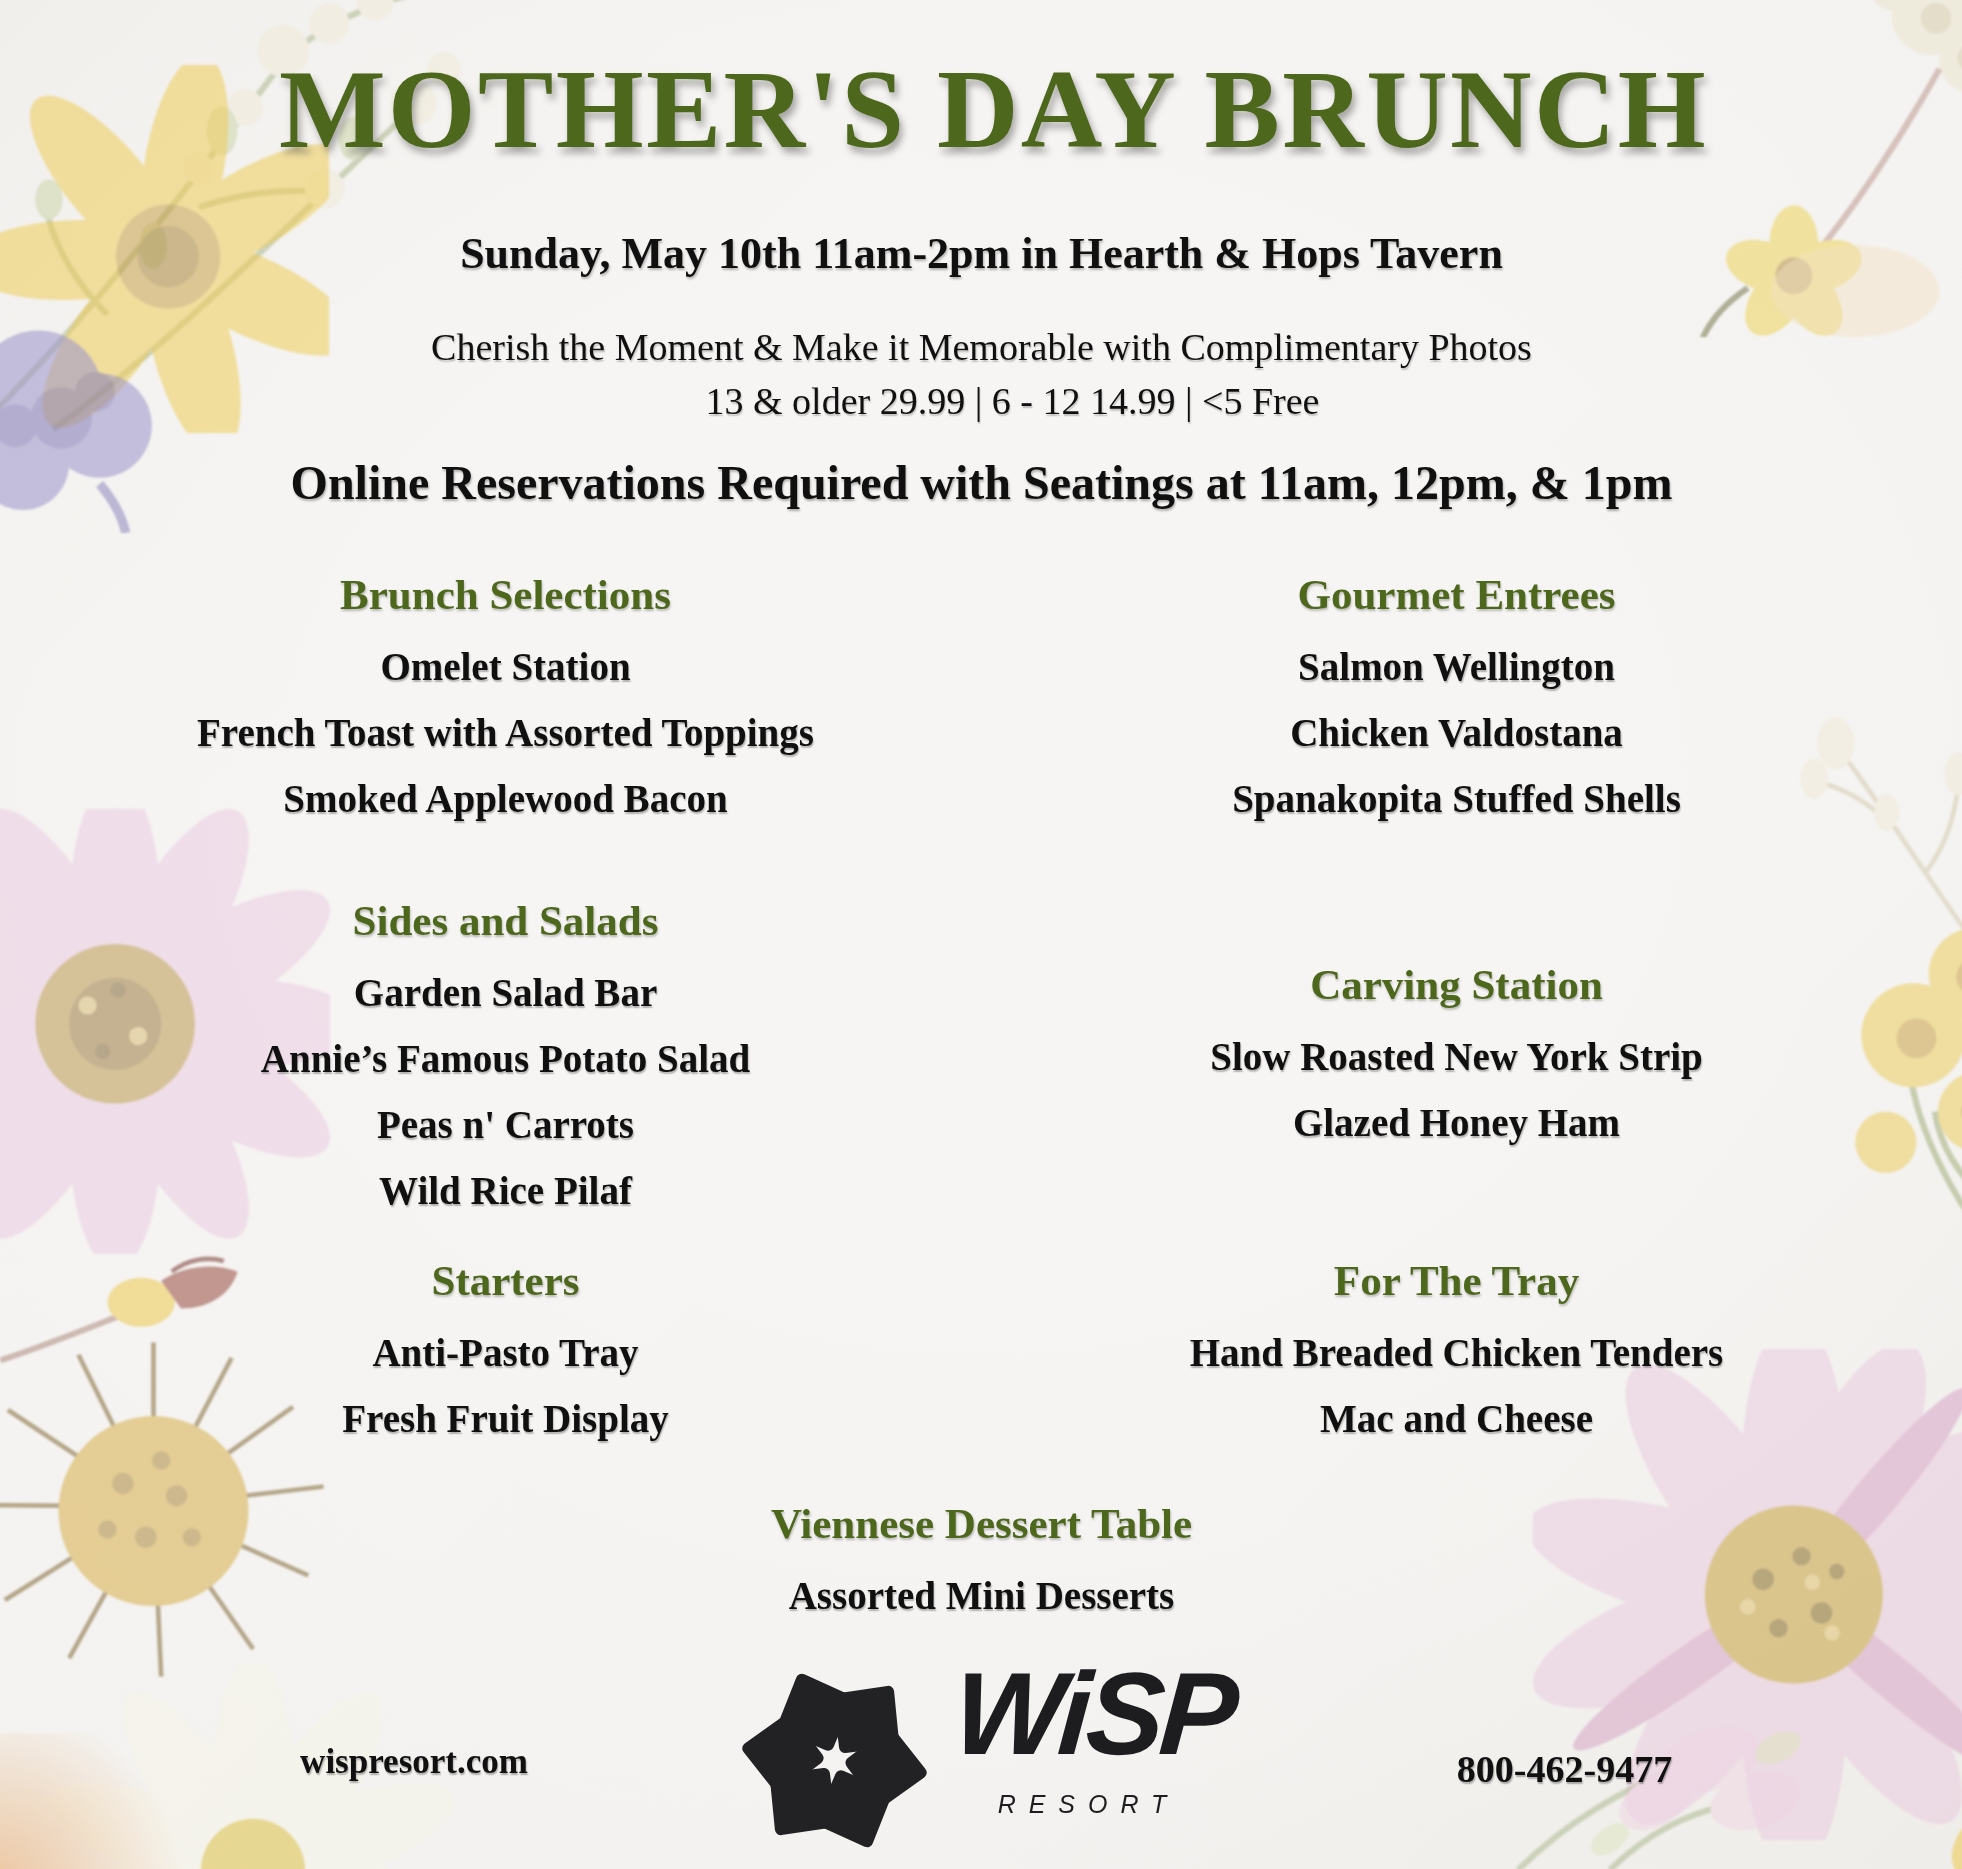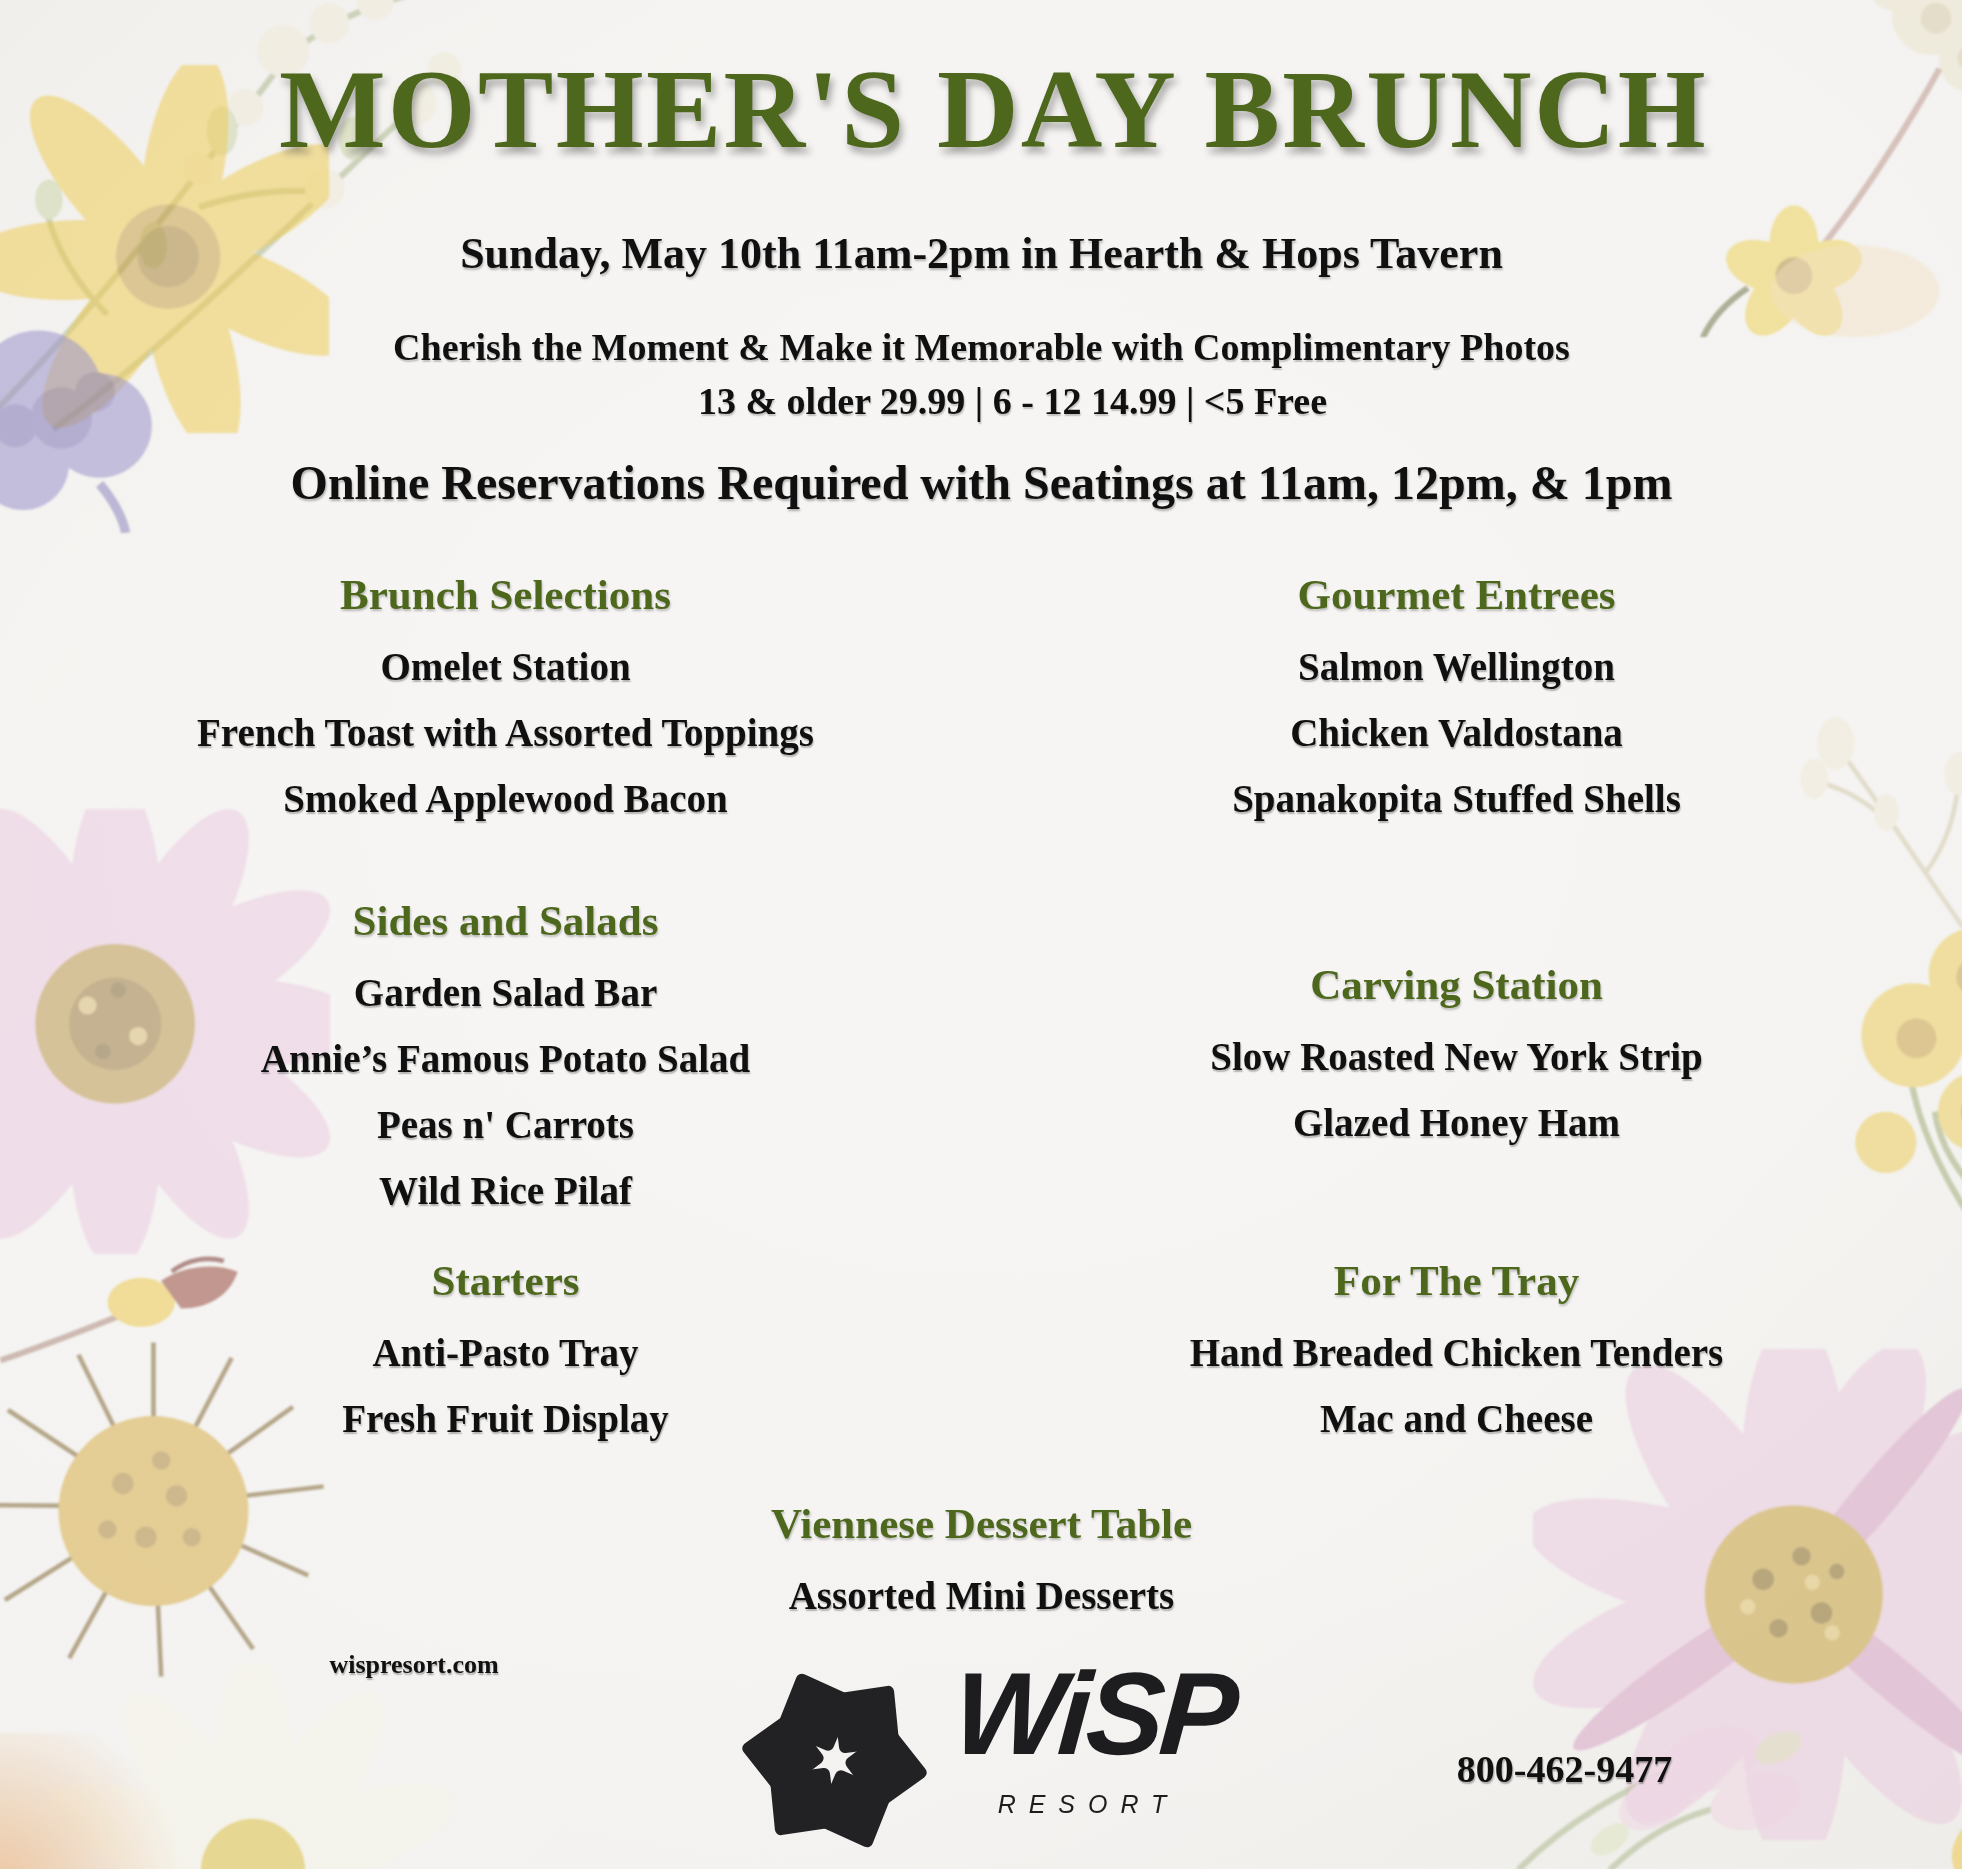--- a/index.html
+++ b/index.html
@@ -6,21 +6,21 @@
   .poster{
     position:relative;width:1963px;height:1869px;overflow:hidden;
     background:
       radial-gradient(ellipse 70% 60% at 50% 42%, #f6f5f3 40%, rgba(246,245,243,0)) ,
       linear-gradient(135deg,#f1efec 0%,#f4f3f1 30%,#f3f2f0 70%,#efede9 100%);
     font-family:"Liberation Serif", serif;
     color:#101010;
   }
   .flowers{position:absolute;inset:0;filter:blur(0.9px) saturate(.95);}
   .flowers svg{position:absolute;}
-  .txt{position:absolute;left:0;width:1963px;text-align:center;white-space:nowrap;font-weight:bold;}
+  .txt{position:absolute;left:0;width:1963px;text-align:center;white-space:nowrap;}
   .title{
     top:44px;font-size:113px;font-weight:bold;letter-spacing:2.3px;color:#4d671d;
     text-shadow:3.1px 6.1px 7px rgba(70,70,70,.45);
     padding-left:12px;
   }
   .subtitle{top:228px;font-size:44px;font-weight:bold;text-shadow:0.8px 1.5px 2.3px rgba(0,0,0,.28);}
   .tagline{top:325px;font-size:38px;text-shadow:0.8px 1.5px 1.5px rgba(0,0,0,.22);}
   .pricing{top:379px;font-size:38px;text-shadow:0.8px 1.5px 1.5px rgba(0,0,0,.22);margin-left:31px;}
   .reservations{top:455px;font-size:48px;font-weight:bold;text-shadow:0.8px 1.5px 2.3px rgba(0,0,0,.3);}
   .menu-section{position:absolute;width:843px;text-align:center;}
@@ -30,22 +30,22 @@
   }
   .menu-section .item{
     font-size:39px;line-height:66px;font-weight:bold;white-space:nowrap;
     text-shadow:0.8px 1.5px 1.5px rgba(0,0,0,.28);
   }
   .col-left{left:84px;}
   .col-right{left:1035px;}
   .col-center{left:560px;}
   .sec-a{top:568px;} .sec-b{top:894px;} .sec-c{top:958px;}
   .sec-d{top:1254px;} .sec-e{top:1497px;}
-  .footer-site{position:absolute;left:207px;top:1650px;width:414px;text-align:center;
-    font-size:26px;font-weight:bold;text-shadow:0.8px 1.5px 1.5px rgba(0,0,0,.3);}
+  .footer-site{position:absolute;left:207px;top:1742px;width:414px;text-align:center;
+    font-size:35px;font-weight:bold;text-shadow:0.8px 1.5px 1.5px rgba(0,0,0,.3);}
   .footer-phone{position:absolute;left:1388px;top:1747px;width:353px;text-align:center;
     font-size:38px;font-weight:bold;text-shadow:0.8px 1.5px 1.5px rgba(0,0,0,.3);}
   .logo{position:absolute;left:732px;top:1650px;width:521px;height:219px;}
   .logo-flake{position:absolute;left:0;top:7.7px;}
   .logo-word{
     position:absolute;left:222px;top:6.1px;width:291px;text-align:left;
     font-family:"Liberation Sans", sans-serif;font-style:italic;font-weight:bold;
     font-size:117px;line-height:115px;letter-spacing:-4.6px;color:#1d1d1f;
     transform:skewX(-4deg);
   }

